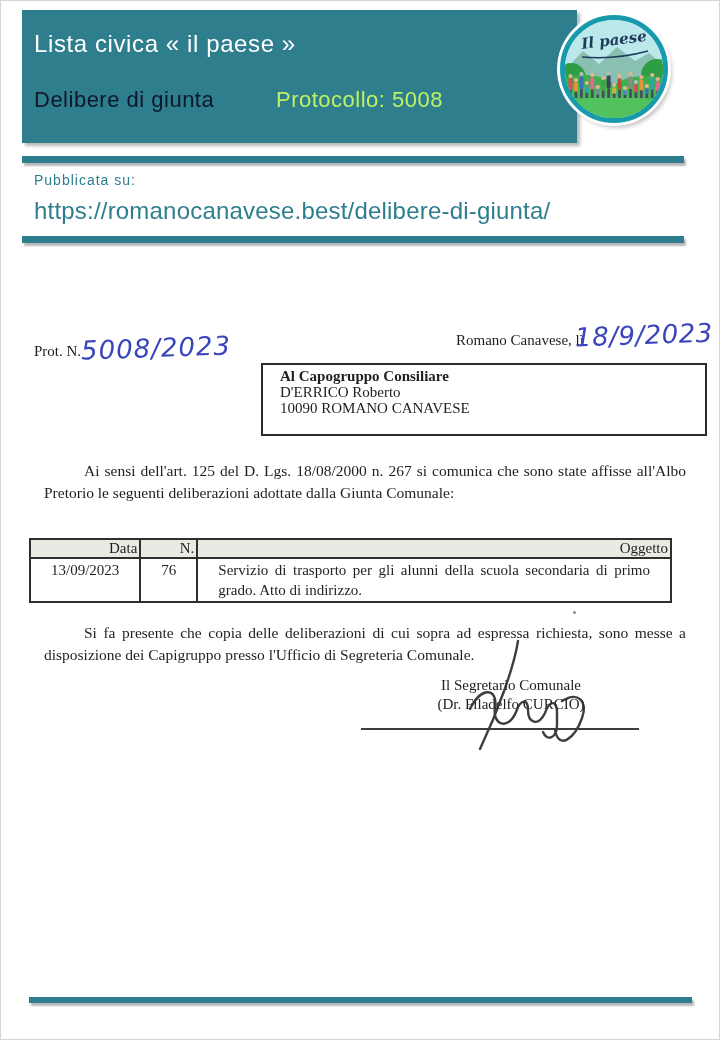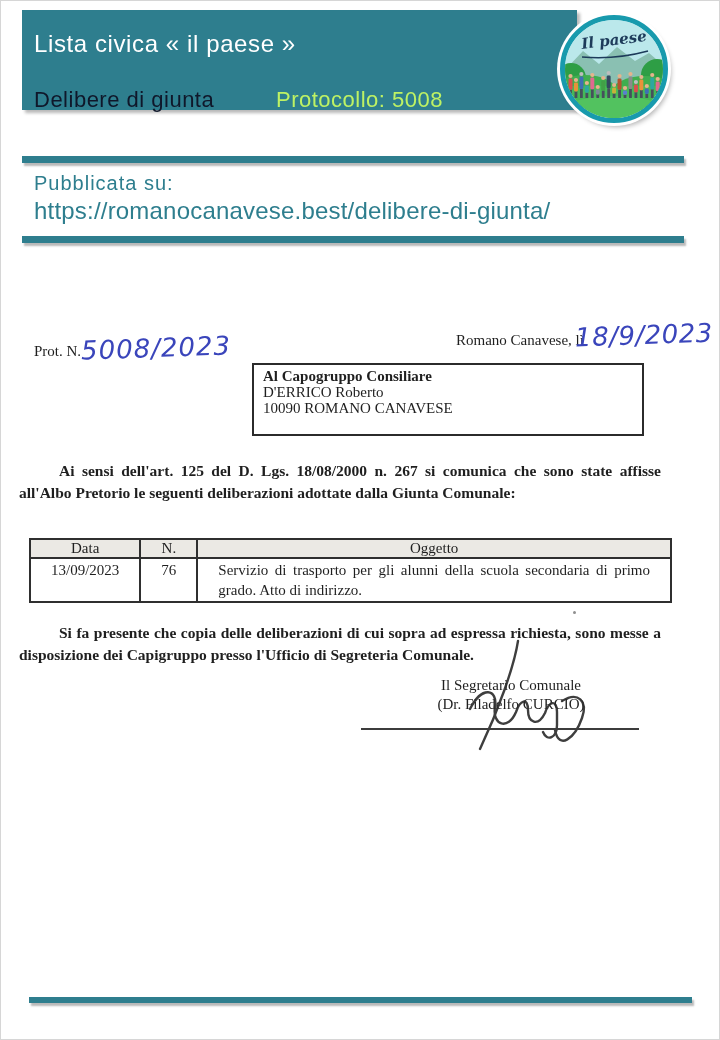--- a/index.html
+++ b/index.html
@@ -4,21 +4,21 @@
 <style>
   * { margin:0; padding:0; box-sizing:border-box; }
   html,body { background:#ffffff; }
   body { font-family:"Liberation Sans", sans-serif; }
   #frame {
     position:relative; width:720px; height:1040px; background:#ffffff;
     border:1px solid #d6d6d6; overflow:hidden;
   }
   
   .banner {
-    position:absolute; left:21px; top:9px; width:555px; height:100px;
+    position:absolute; left:21px; top:9px; width:555px; height:133px;
     background:var(--teal,#2e7e8e);
     box-shadow:3px 3px 3px rgba(0,0,0,0.28);
   }
   .banner-title {
     position:absolute; left:12px; top:20px; color:#ffffff;
     font-size:24px; letter-spacing:0.6px; white-space:nowrap;
   }
   .banner-sub {
     position:absolute; left:12px; top:77px; color:#0f172a;
     font-size:22px; letter-spacing:0.5px; white-space:nowrap;
@@ -45,58 +45,58 @@
   .bar {
     position:absolute; height:7px; background:var(--teal,#2e7e8e);
     box-shadow:2px 3px 2px rgba(100,100,100,0.45);
   }
   .bar.top1 { left:21px; top:155px; width:662px; }
   .bar.top2 { left:21px; top:235px; width:662px; }
   .bar.bottom { left:28px; top:996px; width:663px; height:6px; }
   
   .pub-label {
     position:absolute; left:33px; top:171px; color:var(--teal,#2e7e8e);
-    font-size:20px; letter-spacing:1px;
+    font-size:14px; letter-spacing:1px;
   }
   .pub-url {
     position:absolute; left:33px; top:196px; color:var(--teal,#2e7e8e);
     font-size:24px; letter-spacing:0.2px; white-space:nowrap; cursor:pointer;
   }
   
   .letter { position:absolute; left:0; top:250px; width:720px; height:740px;
     font-family:"Liberation Serif", serif; color:#1f1f1f; }
   .prot-label { position:absolute; left:33px; top:92px; font-size:15px;font-family:Liberation Serif, serif; }
   .hand {
     font-family:"DejaVu Sans", sans-serif; font-style:italic;
     color:var(--ink,#3a45bb); white-space:nowrap;
   }
   .prot-hand { position:absolute; left:80px; top:82px; font-size:26px;
     letter-spacing:1px; transform:rotate(-2deg); }
   .date-label { position:absolute; left:455px; top:81px; font-size:15px; }
   .date-hand { position:absolute; left:574px; top:69px; font-size:26px;
     letter-spacing:0.5px; transform:rotate(-2deg); }
   .recipient {
-    position:absolute; left:251px; top:112px; width:392px; height:73px;
-    border:2px solid #2b2b2b; padding:3px 9px; font-size:15px; line-height:16.2px;
+    position:absolute; left:260px; top:112px; width:446px; height:73px;
+    border:2px solid #2b2b2b; padding:3px 17px; font-size:15px; line-height:16.2px;
   }
   .recipient .r1 { font-weight:bold; }
   .para {
-    position:absolute; left:18px; width:642px; font-size:15.5px;
-    line-height:21.5px; text-align:justify; text-indent:40px;font-weight:bold;
+    position:absolute; left:43px; width:642px; font-size:15.5px;
+    line-height:21.5px; text-align:justify; text-indent:40px;
   }
   .para1 { top:209px; }
   .para2 { top:371px; }
   table.delib {
     position:absolute; left:28px; top:287px; width:643px;
     border-collapse:collapse; font-size:15px;
   }
   table.delib th, table.delib td {
     border:2px solid #2f2f2f; vertical-align:top; font-weight:normal;
   }
-  table.delib th { height:18px; text-align:center; background:#ebe9e4; padding:0 2px; }
+  table.delib th { height:18px; text-align:right; background:#ebe9e4; padding:0 2px; }
   table.delib td { padding:1px 20px; line-height:20px; }
   td.c-data { text-align:center; }
   td.c-num { text-align:left; }
   td.c-ogg { text-align:justify; }
   .speck { position:absolute; left:572px; top:360px; width:3px; height:3px;
     border-radius:50%; background:#8f8f8f; }
   .sig-block { position:absolute; left:405px; top:425px; width:210px;
     text-align:center; font-size:15px; line-height:19px; }
   .sig-line { position:absolute; left:360px; top:477px; width:278px; height:2px;
     background:#3c3c3c; }

